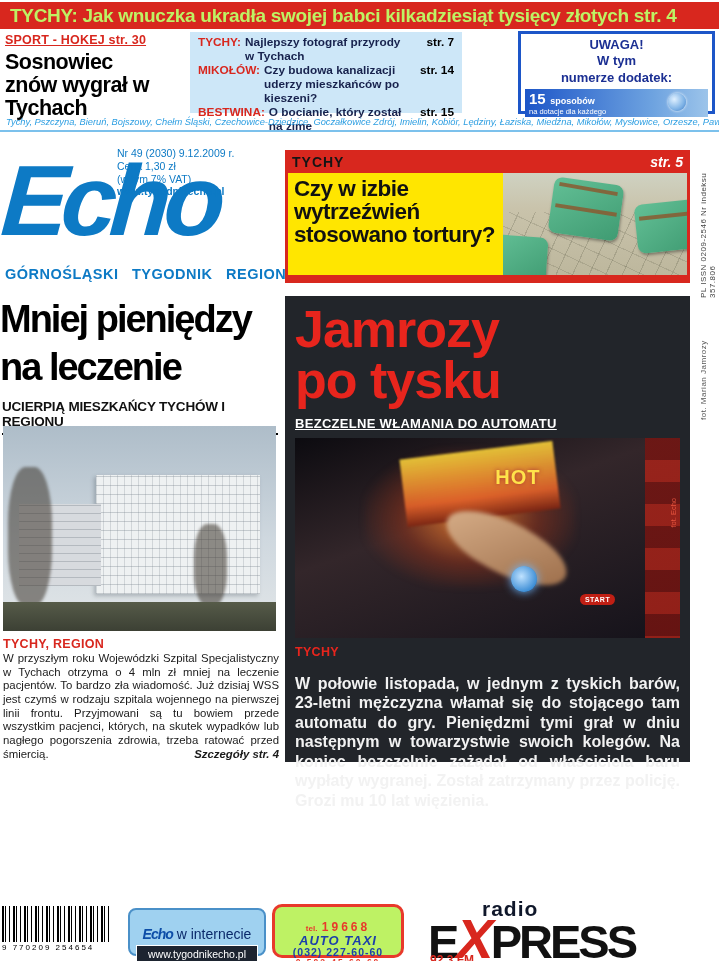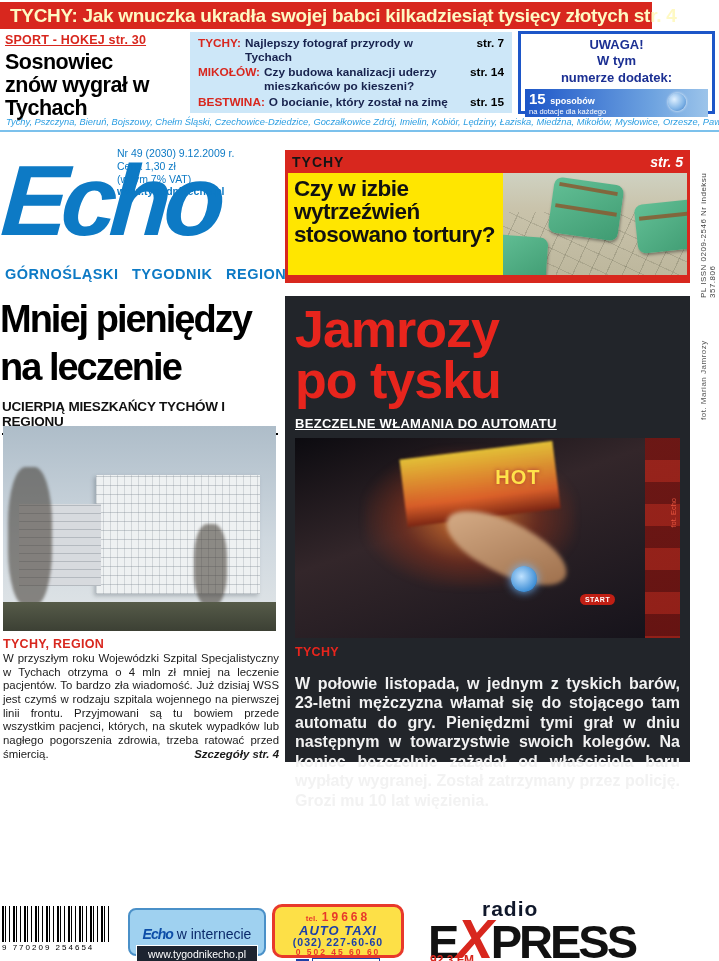--- a/index.html
+++ b/index.html
@@ -1,31 +1,31 @@
 <!DOCTYPE html>
 <html lang="pl"><head>
 <meta charset="utf-8">
 <style>
   html,body{margin:0;padding:0;background:#9a9a9a;}
   .page{position:relative;width:719px;height:961px;background:#fff;overflow:hidden;
         font-family:"Liberation Sans",sans-serif;color:#111;margin:0 auto;}
   .abs{position:absolute;}
 
   
-  .top-banner{left:0;top:2px;width:652px;height:27px;background:#d8271e;color:#fef9c3;
+  .top-banner{left:0;top:2px;width:719px;height:27px;background:#d8271e;color:#bef264;
     font-weight:bold;font-size:19px;line-height:27px;padding-left:10px;box-sizing:border-box;
     letter-spacing:-.3px;white-space:nowrap;}
 
   
   .sport{left:5px;top:33px;width:182px;}
   .sport-kicker{color:#d8271e;font-weight:bold;font-size:12.5px;text-decoration:underline;letter-spacing:.2px;}
   .sport-headline{margin-top:4px;color:#000;font-weight:800;font-size:21.5px;line-height:1.07;letter-spacing:-.5px;width:165px;}
 
   
-  .teasers{left:190px;top:32px;width:322px;height:81px;background:#cde7f8;
+  .teasers{left:190px;top:32px;width:272px;height:81px;background:#cde7f8;
     display:flex;flex-direction:column;justify-content:space-around;padding:3px 8px;box-sizing:border-box;}
   .teaser{display:flex;align-items:baseline;font-size:11.8px;}
   .teaser .tag{color:#d8271e;font-weight:bold;margin-right:4px;white-space:nowrap;}
   .teaser .txt{color:#17224d;flex:1;font-weight:600;}
   .teaser .pg{color:#000;font-weight:bold;margin-left:17px;white-space:nowrap;}
 
   
   .uwaga{left:518px;top:31px;width:197px;height:83px;background:#fff;border:3px solid #1d56c8;
     box-sizing:border-box;text-align:center;padding-top:3px;}
   .uwaga .l{color:#1b2f93;font-weight:800;font-size:13px;line-height:1.25;}
@@ -115,22 +115,22 @@
   .barcode{left:2px;top:906px;width:110px;height:48px;}
   .bars{height:36px;background:repeating-linear-gradient(90deg,#000 0 2px,#fff 2px 3px,#000 3px 4px,#fff 4px 7px,#000 7px 8px,#fff 8px 11px);}
   .bdigits{font-size:8px;letter-spacing:2px;color:#000;margin-top:1px;}
 
   .einet{left:128px;top:908px;width:138px;height:48px;background:#9fd1f0;border:2px solid #4a90c8;border-radius:8px;
     box-sizing:border-box;text-align:center;padding-top:16px;}
   .einet-top{font-size:14px;color:#0b2a6b;}
   .einet-top .elogo{font-weight:900;font-style:italic;color:#0d4ea8;letter-spacing:-1px;}
   .einet-url{margin:3px 6px 0 6px;background:#1d2430;border:1px solid #fff;color:#fff;font-size:10.5px;padding:2px 0;}
 
-  .taxi{left:272px;top:904px;width:132px;height:54px;background:#fde047;border:3px solid #e8392b;border-radius:10px;
-    box-sizing:border-box;text-align:center;line-height:1;padding-top:1px;}
+  .taxi{left:272px;top:904px;width:132px;height:54px;background:#bef264;border:3px solid #e8392b;border-radius:10px;
+    box-sizing:border-box;text-align:center;line-height:1;padding-top:11px;}
   .taxi-tel{font-size:8px;color:#e8392b;font-weight:bold;}
   .taxi-num{font-size:12px;color:#e8392b;font-weight:800;letter-spacing:3px;}
   .taxi-name{font-size:13px;color:#1b3faa;font-weight:800;font-style:italic;letter-spacing:1px;}
   .taxi-p1{font-size:10.5px;color:#1b3faa;font-weight:800;letter-spacing:1px;}
   .taxi-p2{font-size:8.5px;color:#e8392b;font-weight:800;letter-spacing:2px;}
   .taxi-bottom{display:flex;align-items:center;justify-content:center;margin-top:2px;}
   .euflag{width:13px;height:9px;background:#1d3fa8;color:#ffd23a;font-size:6px;line-height:9px;margin-right:3px;}
   .taxi-url{background:#fff;border:1px solid #1b3faa;color:#1b3faa;font-size:7.5px;font-weight:bold;padding:1px 3px;}
 
   .radio{left:428px;top:897px;width:290px;height:62px;}

